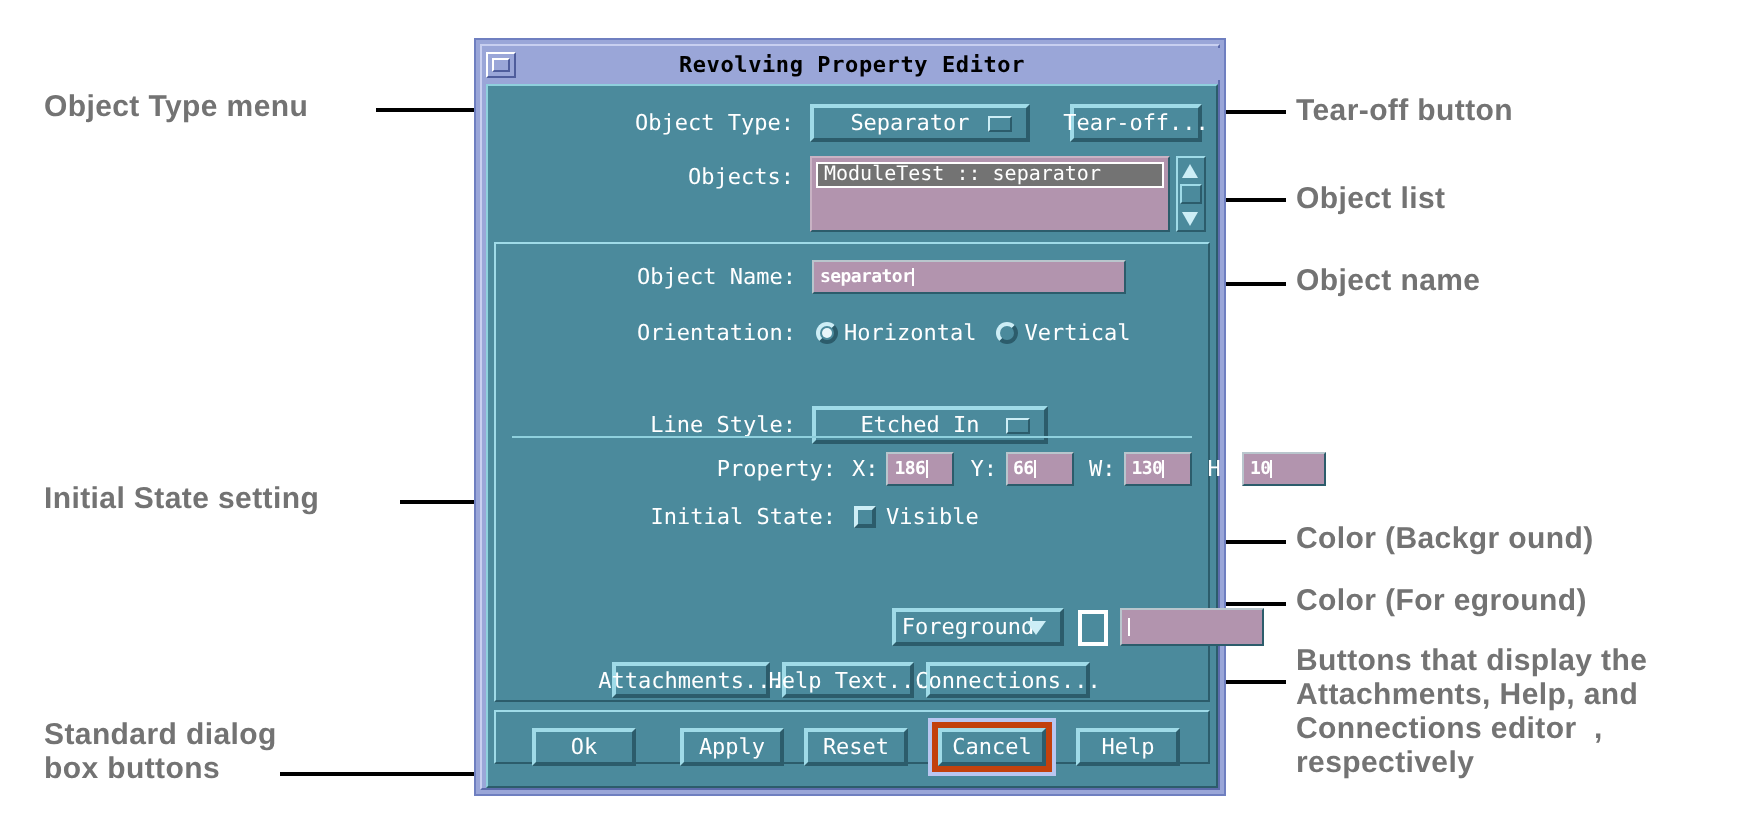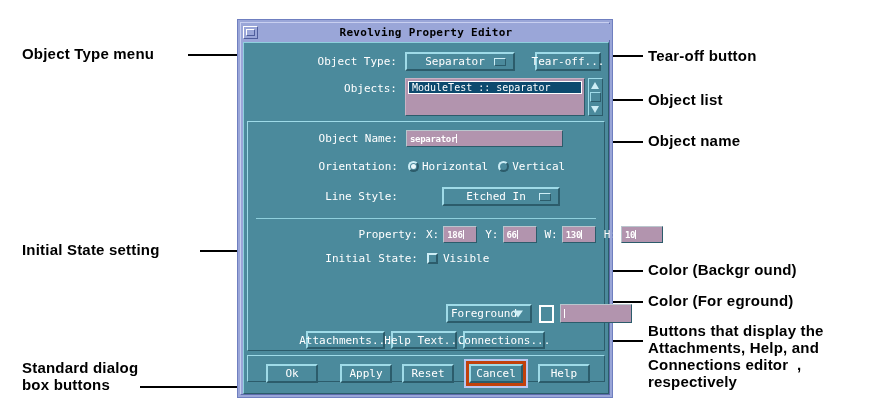--- a/index.html
+++ b/index.html
@@ -2,21 +2,21 @@
 <html><head>
 <meta charset="utf-8">
 <style>
   html,body{margin:0;padding:0;}
   body{
     width:880px;height:418px;background:#ffffff;
     font-family:"Liberation Sans", sans-serif;
     position:relative;overflow:hidden;
   }
   .ann{
-    position:absolute;color:#000000;font-size:15px;font-weight:600;
+    position:absolute;color:#737373;font-size:15px;font-weight:600;
     letter-spacing:0.2px;line-height:17px;white-space:pre;
   }
   .leader{position:absolute;background:#000;height:2px;}
 
   
   #win{
     position:absolute;left:237px;top:19px;width:376px;height:379px;
     background:#9aa6d8;
     border:1px solid #6f7fc0;
     box-sizing:border-box;
@@ -107,21 +107,21 @@
   .caret{display:inline-block;width:1px;height:9px;background:#ffffff;
     margin-left:0px;vertical-align:middle;}
 
   
   #objlist{
     position:absolute;background:#b294ae;box-sizing:border-box;
     border:1px solid #2c5c6b;border-top-color:#c9b3c4;border-left-color:#c9b3c4;
   }
   #objlist .sel{
     position:absolute;left:2px;top:2px;right:2px;height:13px;
-    background:#0c4a6e;border:1px solid #ffffff;box-sizing:border-box;
+    background:#737373;border:1px solid #ffffff;box-sizing:border-box;
     display:flex;align-items:center;
   }
   #objlist .sel span{
     font-family:"DejaVu Sans Mono", monospace;font-size:10px;color:#ffffff;
     padding-left:3px;white-space:pre;
   }
   #scroll{
     position:absolute;background:#4b8a9c;box-sizing:border-box;
     border:1px solid #2c5c6b;border-top-color:#9fdbe8;border-left-color:#9fdbe8;
     display:flex;flex-direction:column;align-items:center;
@@ -249,21 +249,21 @@
               <i></i>
             </span>
           <span class="lbl">Horizontal</span>
         </div>
         <div style="display:flex;align-items:center;margin-left:10px;">
           <span class="radio"></span>
           <span class="lbl">Vertical</span>
         </div>
       </div>
 
-      <div class="row" style="left:0px;top:65px;gap:36px;">
+      <div class="row" style="left:0px;top:81px;">
         <div class="lbl" style="width:150px;text-align:right;">Line Style:</div>
         <div class="optmenu" style="margin-left:8px;width:118px;height:19px;">
           <span class="t">Etched In</span>
           <span class="ind"></span>
         </div>
       </div>
 
       <div class="sep" style="left:8px;top:96px;width:340px;"></div>
 
       <div class="row" style="left:0px;top:104px;">

